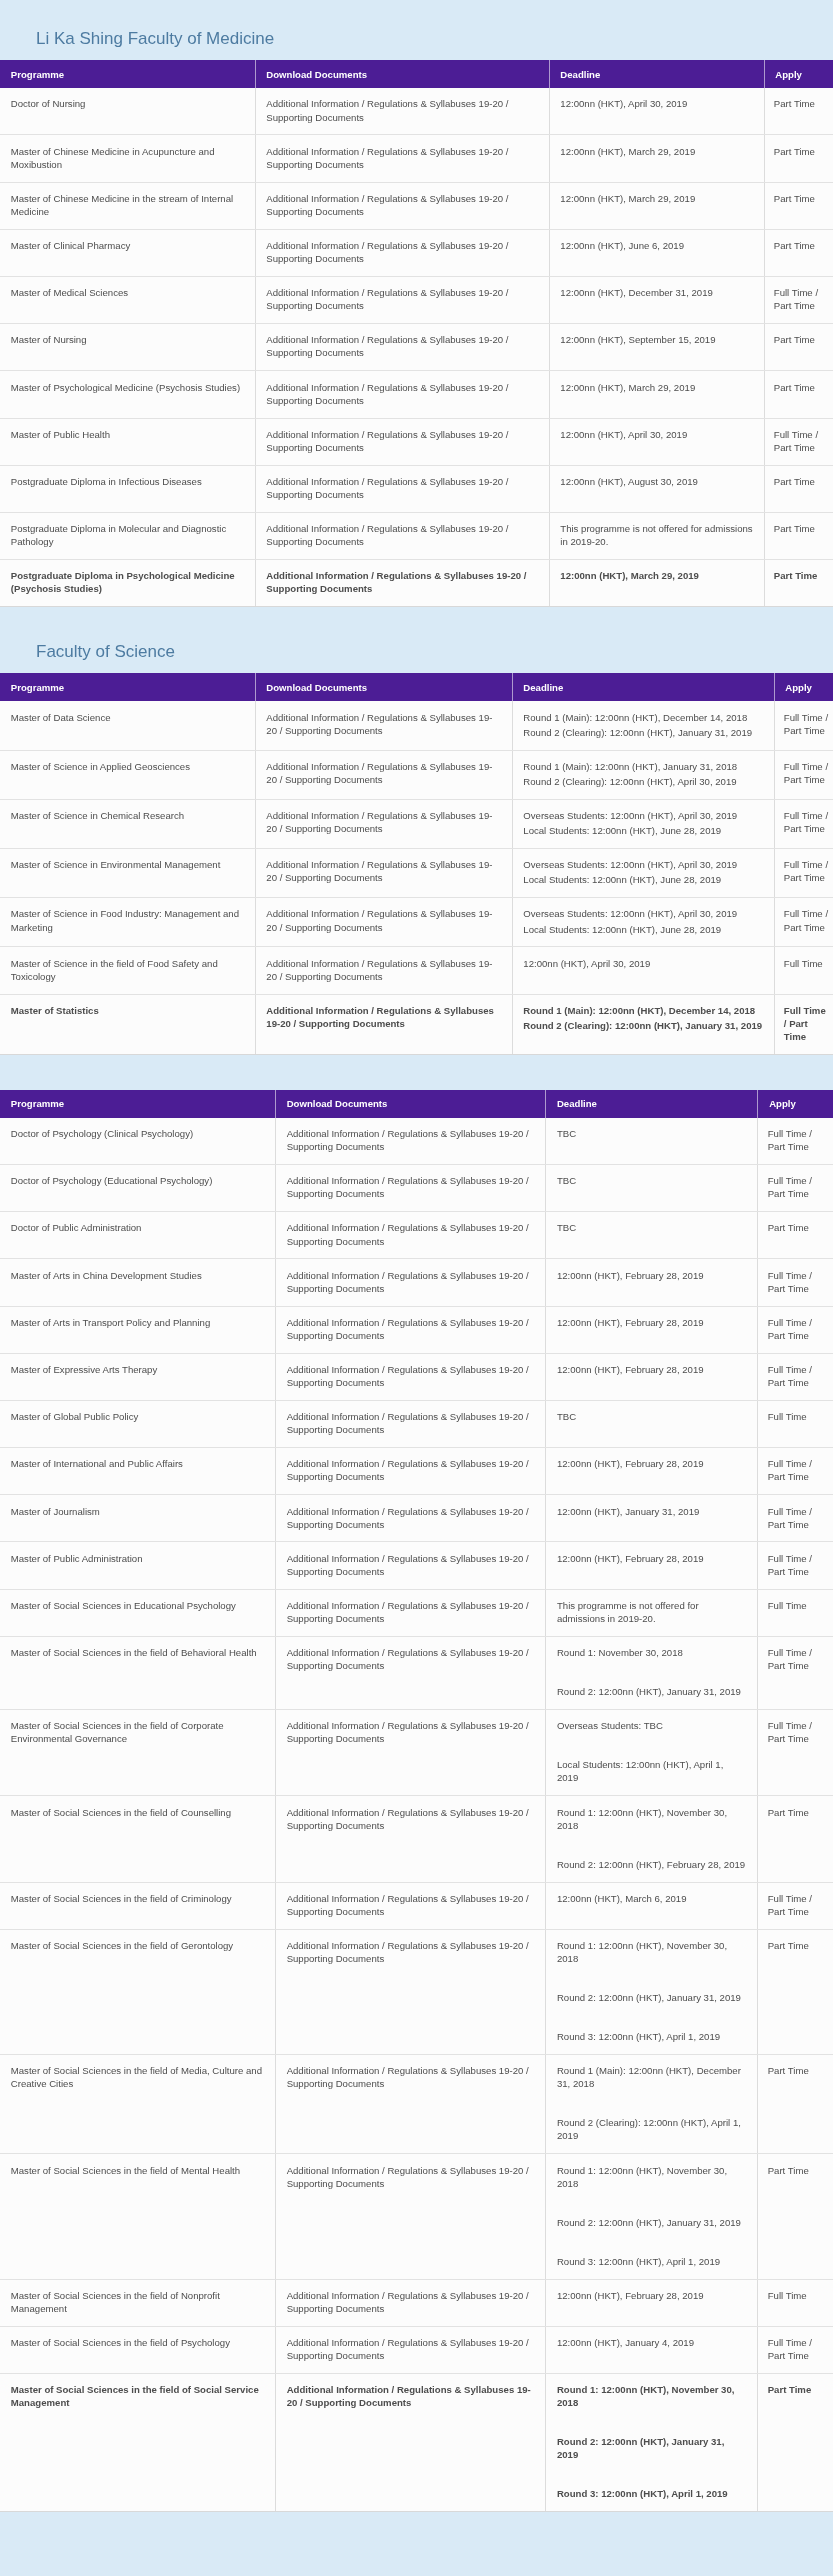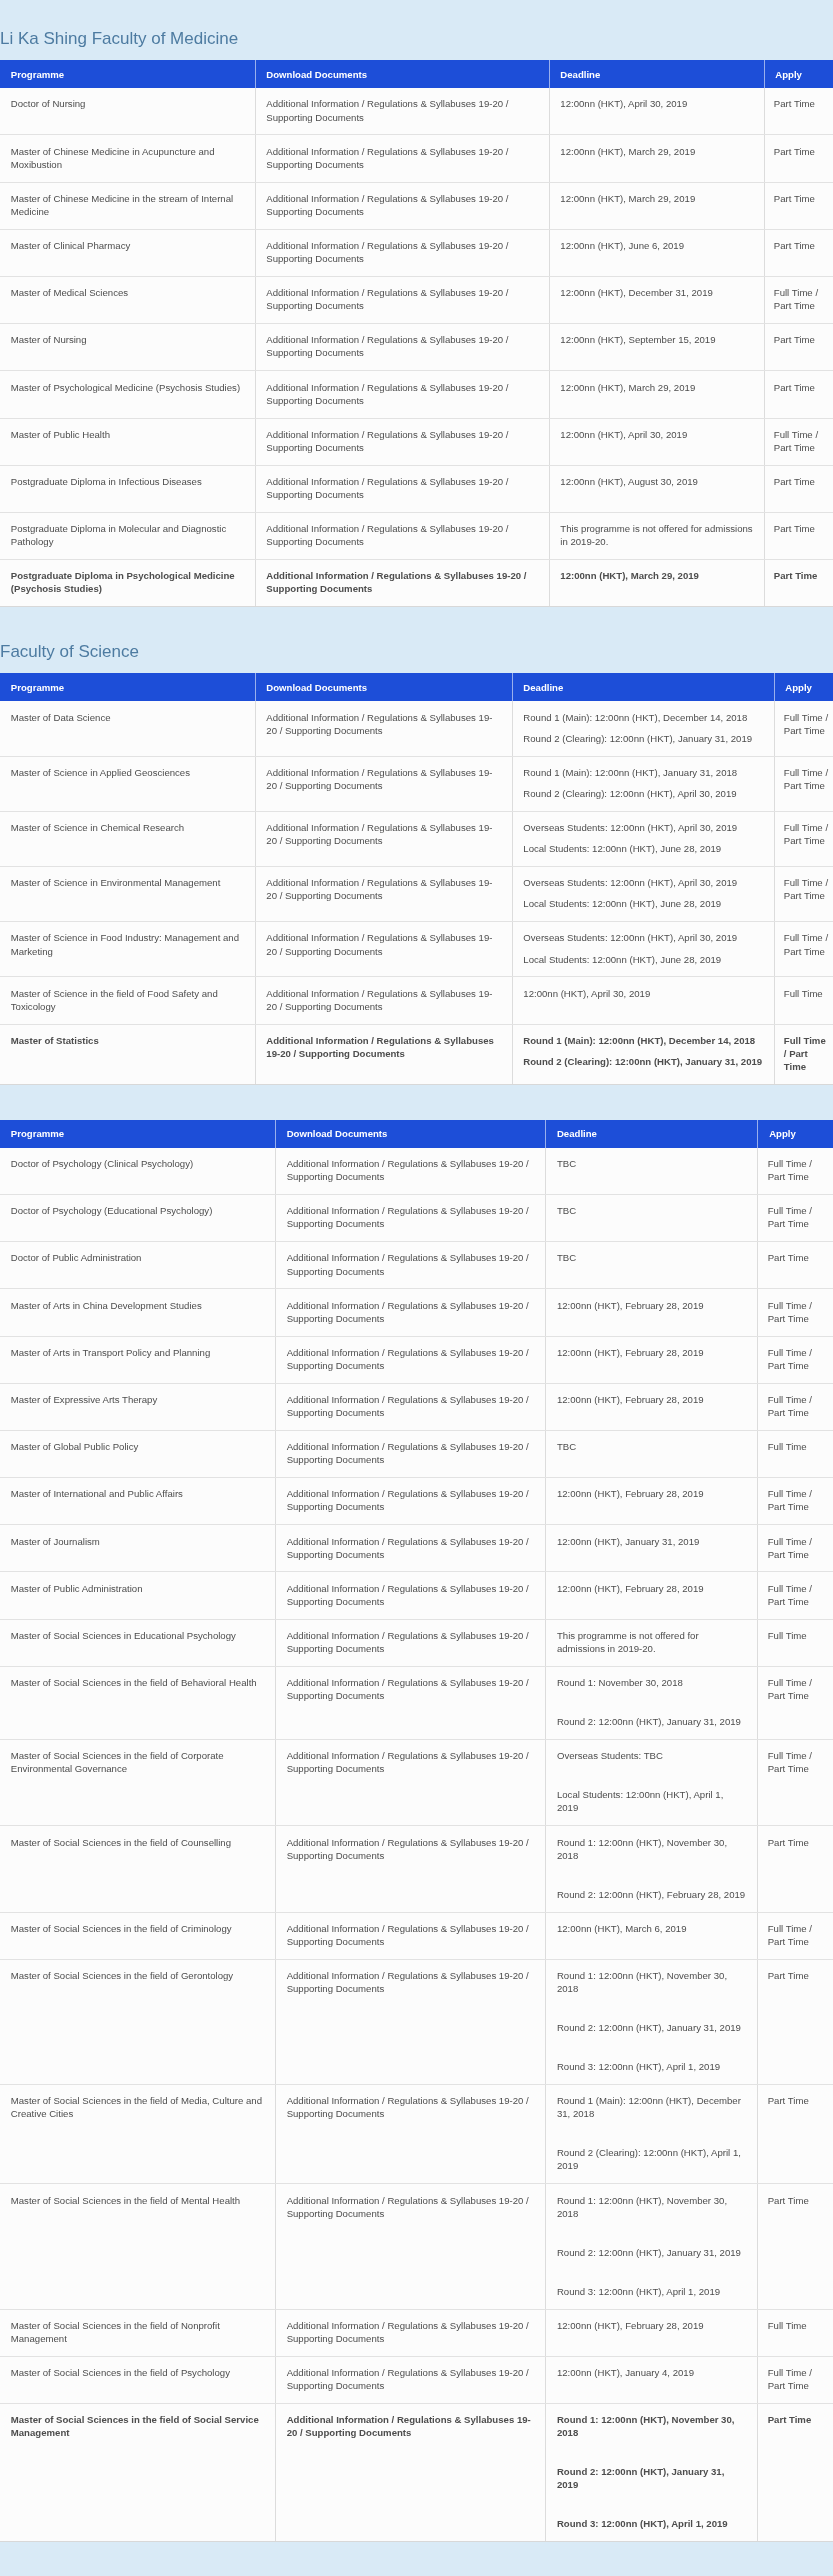--- a/index.html
+++ b/index.html
@@ -11,29 +11,30 @@
     overflow-x: hidden;
     padding-top: 29px;
   }
   .section { margin-bottom: 35px; }
   .section-title {
     font-size: 17px;
     font-weight: 400;
     color: #4d7ba1;
     margin: 0 0 10.8px 0;
     line-height: 1.2;
+    padding-left: 36px;
   }
   table {
     border-collapse: collapse;
     table-layout: fixed;
     width: 837px;
     background: #fcfcfc;
   }
   thead th {
-    background: #1d4ed8;
+    background: #4c1d95;
     color: #ffffff;
     font-size: 9.6px;
     font-weight: bold;
     text-align: left;
     padding: 8.5px 10.8px;
     border-right: 0.8px solid rgba(255,255,255,0.55);
     vertical-align: middle;
   }
   thead th:last-child { border-right: none; }
   tbody td {
@@ -42,21 +43,21 @@
     vertical-align: top;
     padding: 9.3px 10.8px 10.8px 10.8px;
     border-bottom: 0.8px solid #e2e2e2;
     border-right: 0.8px solid #dcdcdc;
     background: #fcfcfc;
     word-wrap: break-word;
   }
   tbody td:last-child { border-right: none; }
   tbody tr:last-child td { border-bottom: 0.8px solid #d8d8d8; font-weight: bold; }
   .dl-line { margin: 0; }
-  .gap-sm .dl-line + .dl-line { margin-top: 8px; }
+  .gap-sm .dl-line + .dl-line { margin-top: 2px; }
   .gap-lg .dl-line + .dl-line { margin-top: 26px; }
   .apply-cell { padding-left: 9.3px; padding-right: 6.2px; }
 </style>
 </head>
 <body>
 
 <div class="section">
   <h2 class="section-title">Li Ka Shing Faculty of Medicine</h2>
   <table>
     <colgroup>

